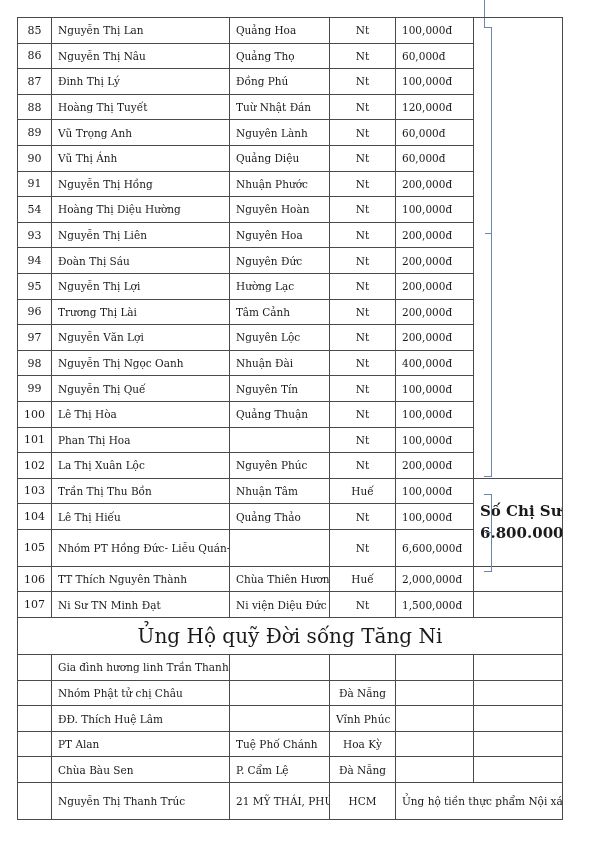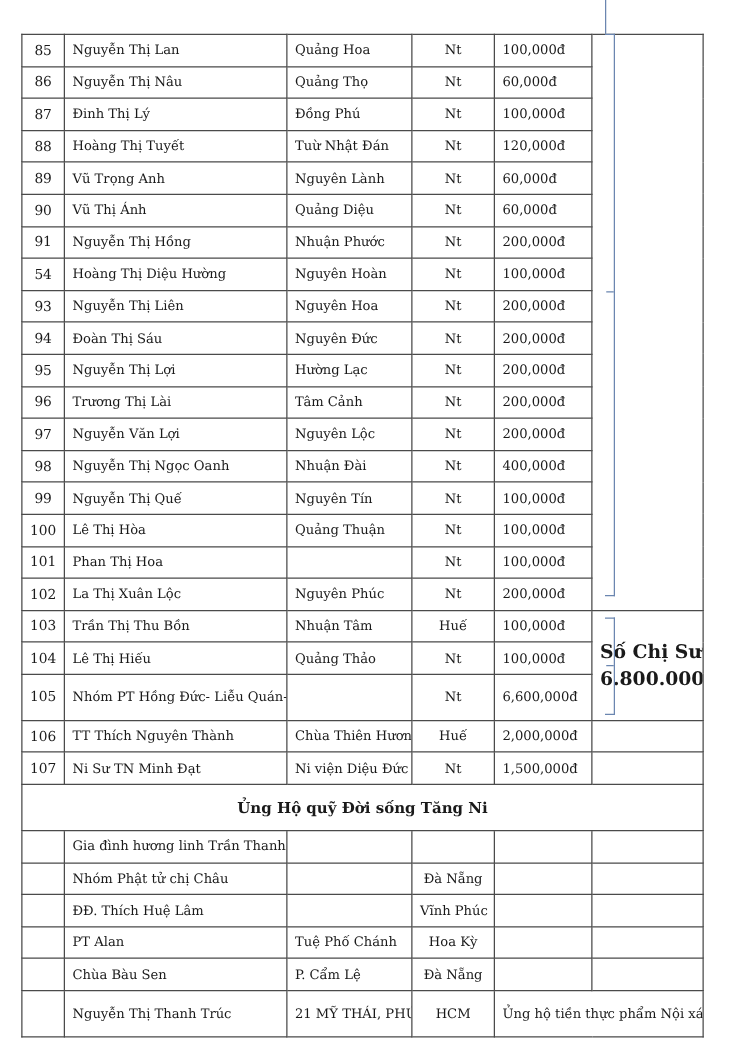--- a/index.html
+++ b/index.html
@@ -1,31 +1,31 @@
 <!DOCTYPE html>
 <html><head>
 <meta charset="utf-8">
 <style>
   html, body { margin: 0; padding: 0; background: #ffffff; }
   body { width: 600px; height: 848px; position: relative; overflow: hidden;
          font-family: "DejaVu Serif", "Liberation Serif", serif; color: #1a1a1a; }
-  table.donors { position: absolute; left: 17px; top: 27px; border-collapse: collapse;
+  table.donors { position: absolute; left: 17px; top: 17px; border-collapse: collapse;
                  table-layout: fixed; width: 545px; font-size: 10.5px; border-radius: 23px; }
   table.donors td { border: 1px solid #4a4a4a; padding: 0 6px; height: 24.6px; vertical-align: middle;
                     overflow: hidden; white-space: nowrap; }
   col.c-no { width: 34px; } col.c-name { width: 178px; } col.c-place { width: 100px; }
   col.c-region { width: 66px; } col.c-amt { width: 78px; } col.c-note { width: 89px; }
   td.no { text-align: center; font-size: 11px; padding: 0; }
   td.place { vertical-align: top; padding-top: 3px; }
   td.region { text-align: center; }
   td.amt { text-align: left; padding-right: 6px; }
   td.note { border-left: 1px solid #4a4a4a; }
   td.wrap { white-space: normal; line-height: 14px; }
   tr.tall td { height: 36px; }
-  tr.section td { height: 36px; text-align: center; font-weight: bold; font-size: 12px; }
+  tr.section td { height: 36px; text-align: center; font-weight: normal; font-size: 20px; }
   td.merged-note { text-align: center; font-weight: bold; font-size: 15px; line-height: 22px; white-space: normal; }
   td.note-text { white-space: normal; text-align: justify; line-height: 14px; vertical-align: top; padding-top: 3px; }
   .bracket { position: absolute; border: 1px solid #6b86b0; border-left: none; width: 7px; }
   .bracket-tick { position: absolute; height: 1px; width: 6px; background: #6b86b0; }
   .bracket-top { position: absolute; left: 484px; top: 0; width: 1px; height: 27px; background: #6b86b0; }
 </style>
 </head>
 <body>
 
 <div class="bracket-top"></div>

